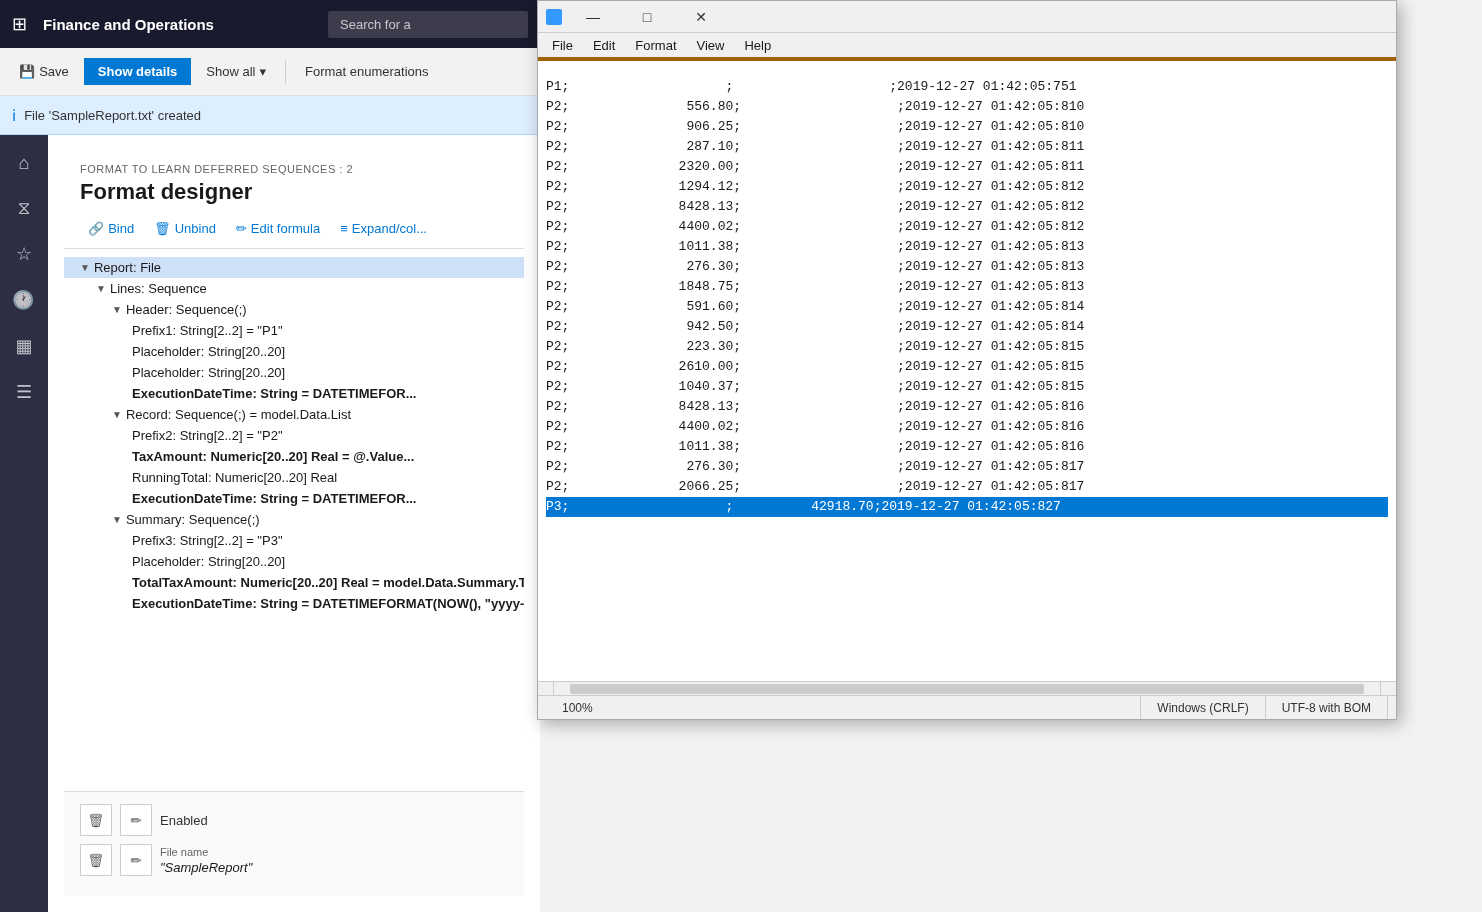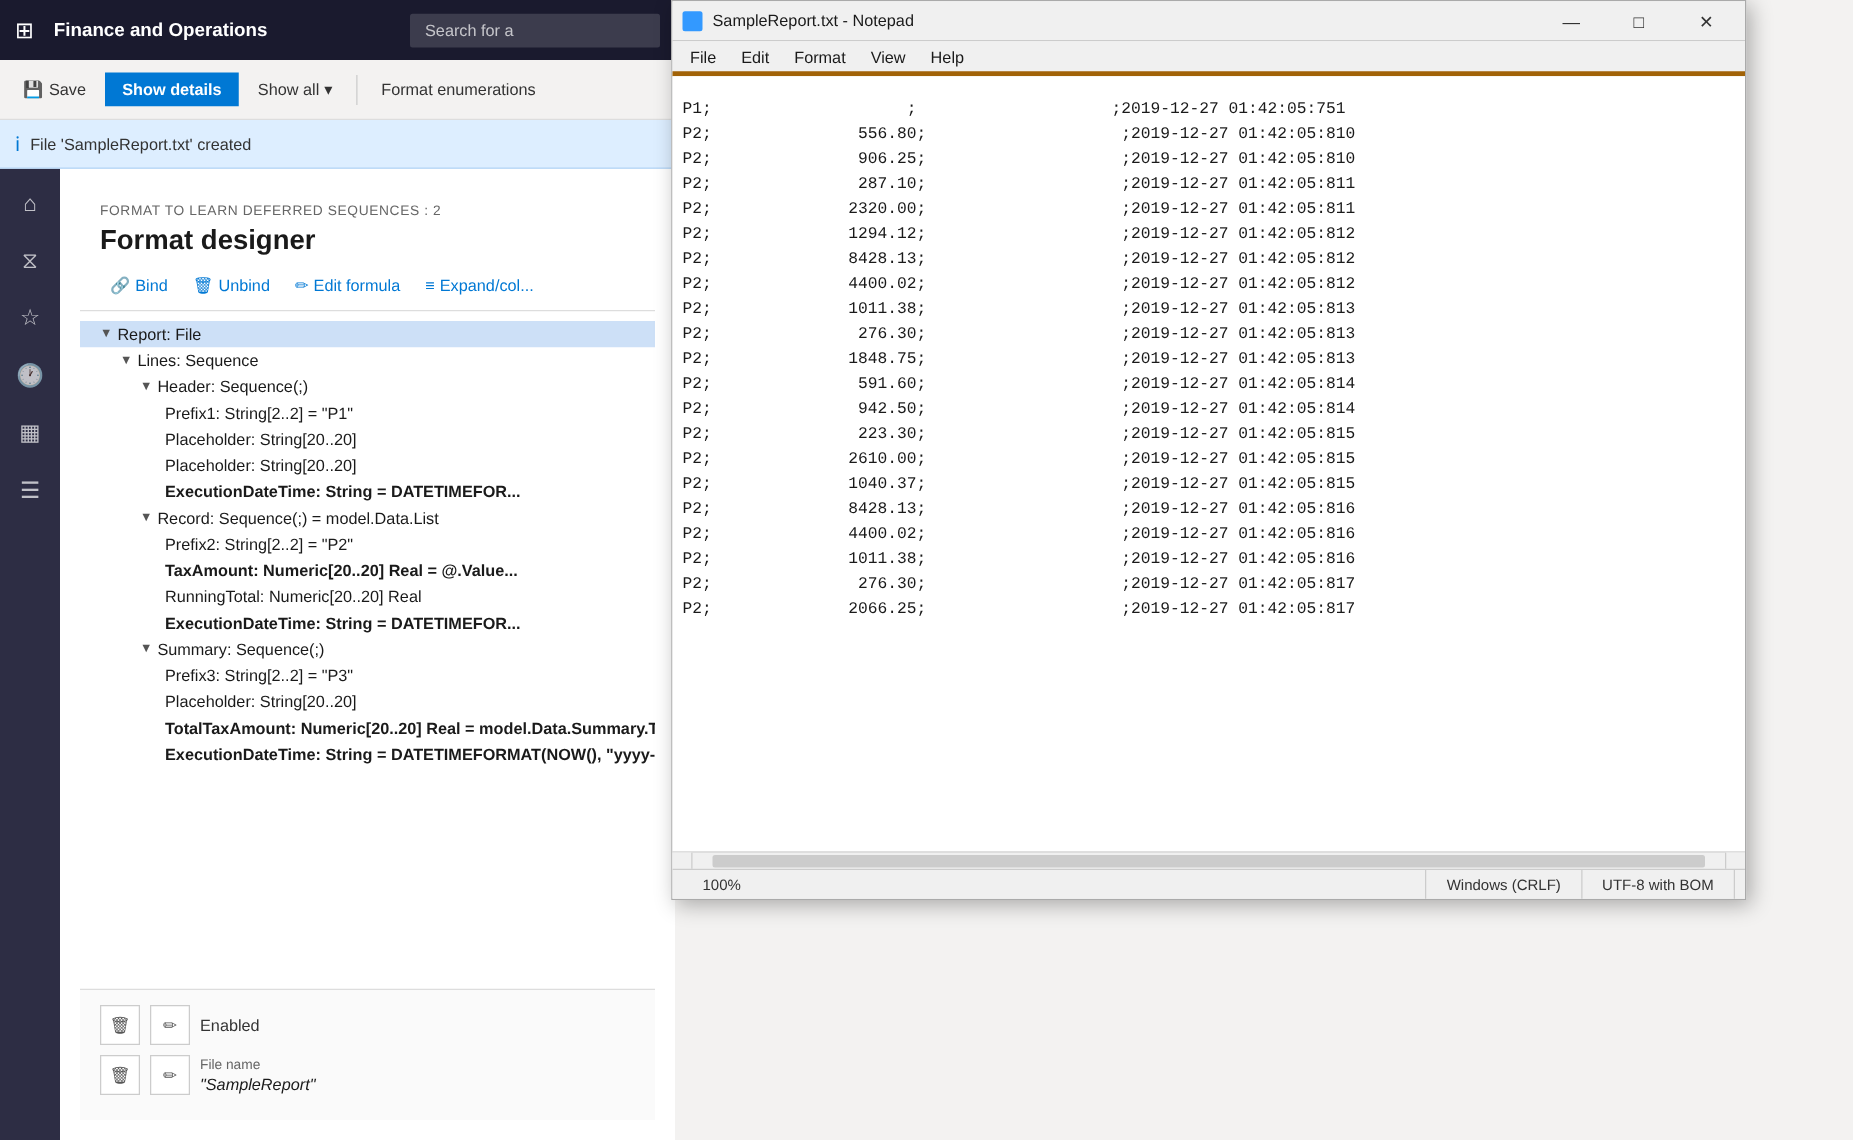--- a/index.html
+++ b/index.html
@@ -237,21 +237,20 @@
         </div>
       </div>
     </div>
   </div>
 </div>
 
 <div class="notepad">
 
   <div class="notepad-titlebar">
     <div class="notepad-icon"></div>
-    <span class="notepad-title">SampleReport.txt - Notepad</span>
     <button class="notepad-winbtn">—</button>
     <button class="notepad-winbtn">□</button>
     <button class="notepad-winbtn close">✕</button>
   </div>
 
   <div class="notepad-menubar" id="notepad-menu">
       <span class="notepad-menu-item">File</span>
       <span class="notepad-menu-item">Edit</span>
       <span class="notepad-menu-item">Format</span>
       <span class="notepad-menu-item">View</span>
@@ -274,20 +273,21 @@
         <div class="notepad-line">P2;               591.60;                    ;2019-12-27 01:42:05:814</div>
         <div class="notepad-line">P2;               942.50;                    ;2019-12-27 01:42:05:814</div>
         <div class="notepad-line">P2;               223.30;                    ;2019-12-27 01:42:05:815</div>
         <div class="notepad-line">P2;              2610.00;                    ;2019-12-27 01:42:05:815</div>
         <div class="notepad-line">P2;              1040.37;                    ;2019-12-27 01:42:05:815</div>
         <div class="notepad-line">P2;              8428.13;                    ;2019-12-27 01:42:05:816</div>
         <div class="notepad-line">P2;              4400.02;                    ;2019-12-27 01:42:05:816</div>
         <div class="notepad-line">P2;              1011.38;                    ;2019-12-27 01:42:05:816</div>
         <div class="notepad-line">P2;               276.30;                    ;2019-12-27 01:42:05:817</div>
         <div class="notepad-line">P2;              2066.25;                    ;2019-12-27 01:42:05:817</div>
+        <div class="notepad-line highlighted">P3;                    ;          42918.70;2019-12-27 01:42:05:827</div>
       </div>
   </div>
 
   <div class="notepad-scrollbar-h">
     <div style="width:16px;height:14px;background:#f0f0f0;border-right:1px solid #ccc;flex-shrink:0;"></div>
     <div class="notepad-scrollbar-h-inner"></div>
     <div style="width:16px;height:14px;background:#f0f0f0;border-left:1px solid #ccc;flex-shrink:0;"></div>
   </div>
 
   <div class="notepad-statusbar">

